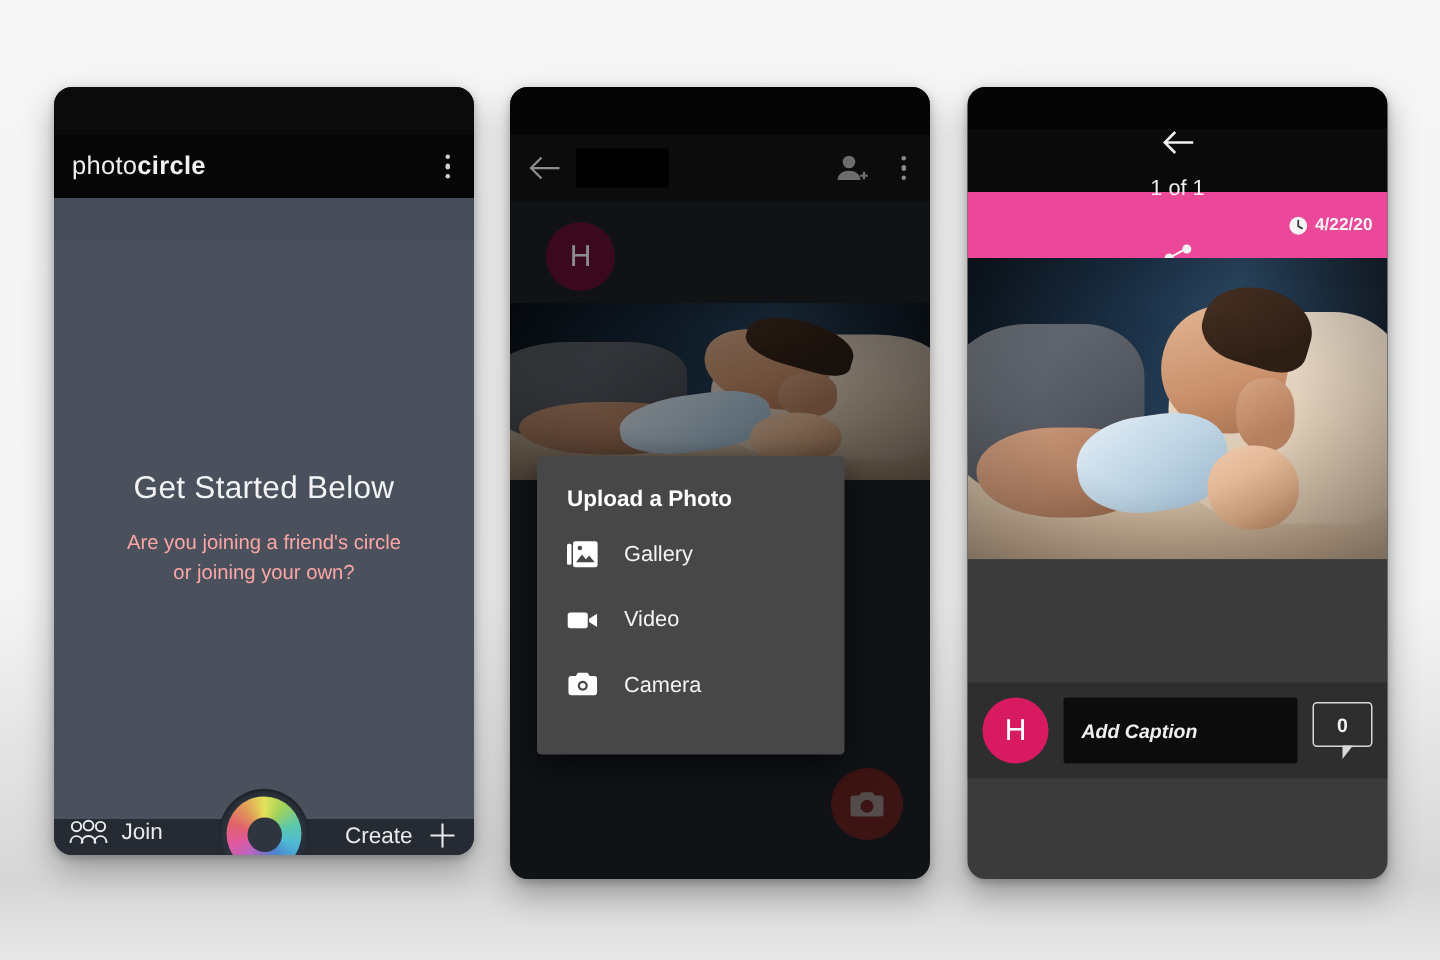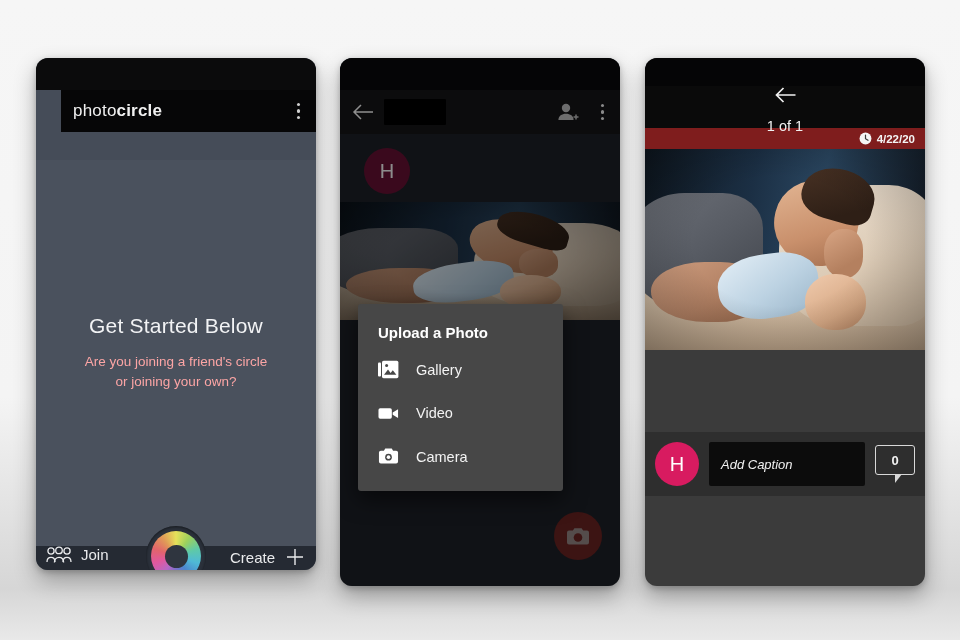--- a/index.html
+++ b/index.html
@@ -23,21 +23,20 @@
     box-shadow: 0 10px 22px rgba(0,0,0,0.30), 0 2px 6px rgba(0,0,0,0.22);
   }
 
   
   #panel1 { left: 36px; top: 58px; width: 280px; height: 512px; background: #454c58; }
   .p1-status { height: 32px; background: #0b0b0c; }
   .p1-appbar {
     height: 42px; background: #060607;
     display: flex; align-items: center; justify-content: space-between;
     padding: 0 12px;
-    margin-left: 25px;
   }
   .brand { font-size: 17px; color: #f0f0f0; letter-spacing: .2px; }
   .brand .b-light { font-weight: 300; }
   .brand .b-bold { font-weight: 700; }
   .kebab { display: flex; flex-direction: column; gap: 3px; padding: 4px; }
   .kebab i { width: 3.5px; height: 3.5px; border-radius: 50%; background: #cfcfcf; display: block; }
   .p1-body {
     height: calc(512px - 32px - 42px - 52px);
     background: #4a515d;
     display: flex; flex-direction: column;
@@ -95,55 +94,55 @@
     position: absolute; right: 18px; bottom: 26px;
     width: 48px; height: 48px; border-radius: 50%;
     background: #6e2523;
     display: flex; align-items: center; justify-content: center;
   }
   .scrim { position: absolute; inset: 0; background: rgba(0,0,0,0.45); }
   .dialog {
     position: absolute; left: 18px; top: 170px; width: 205px;
     background: #474747; border-radius: 3px;
     box-shadow: 0 8px 22px rgba(0,0,0,.55);
-    padding: 16px 0 12px 0;
+    padding: 16px 0 24px 0;
   }
   .dlg-title { font-size: 15px; color: #fff; font-weight: 700; padding: 4px 20px 6px 20px; }
   .dlg-item {
     display: flex; align-items: center; gap: 17px;
     padding: 13px 20px; color: #f3f3f3; font-size: 14.5px;
   }
 
   
   #panel3 { left: 645px; top: 58px; width: 280px; height: 528px; background: #3b3b3b; }
   .p3-status { height: 28px; background: #050506; }
   .p3-appbar {
     height: 42px; background: #0a0a0a;
     display: flex; align-items: center; padding: 0 12px; gap: 14px; flex-direction: column;
   }
   .p3-count { font-size: 14.5px; color: #f1f1f1; }
   .p3-datebar {
-    height: 21px; display: flex; align-items: center;
+    height: 44px; display: flex; align-items: center;
     justify-content: flex-end; gap: 5px; padding: 0 10px;
-    background: #7f1d1d;
+    background: #ec4899;
   }
   .p3-date { font-size: 11.5px; color: #f4f4f4; font-weight: 700; }
   .p3-photo { width: 100%; height: 201px; overflow: hidden; position: relative; }
   .p3-gap { height: 82px; background: #3b3b3b; }
   .p3-bottom {
     height: 64px; background: #2e2e2e;
     display: flex; align-items: center; gap: 10px; padding: 0 10px;
   }
   .p3-avatar { background: #d81b60; width: 44px; height: 44px; flex: 0 0 auto; }
   .caption-box {
     flex: 1; height: 44px; background: #0c0c0c;
     border-radius: 2px; display: flex; align-items: center;
     padding: 0 12px;
   }
-  .caption-ph { font-size: 13px; font-style: italic; color: #f0f0f0; font-weight: 400; }
+  .caption-ph { font-size: 13px; font-style: italic; color: #f0f0f0; font-weight: 700; }
   .comment-badge {
     width: 40px; flex: 0 0 auto; position: relative;
     display: flex; flex-direction: column; align-items: center;
   }
   .cb-box {
     width: 40px; height: 30px; border: 1.6px solid #d8d8d8;
     border-radius: 3px; display: flex; align-items: center; justify-content: center;
     color: #f2f2f2; font-size: 13px; font-weight: 700;
   }
   .cb-tail {

